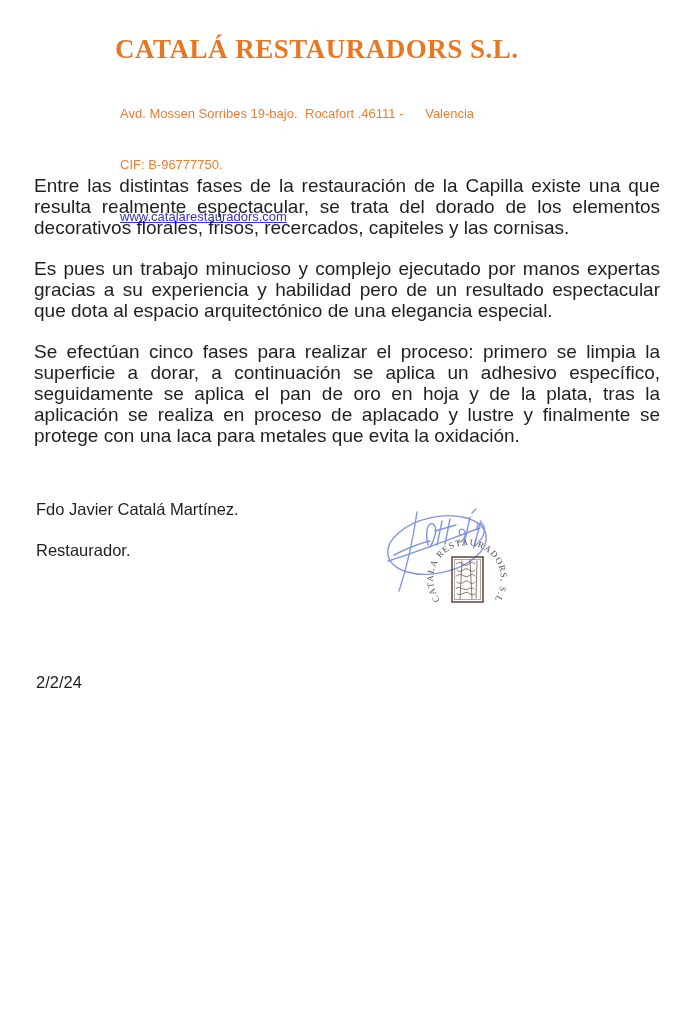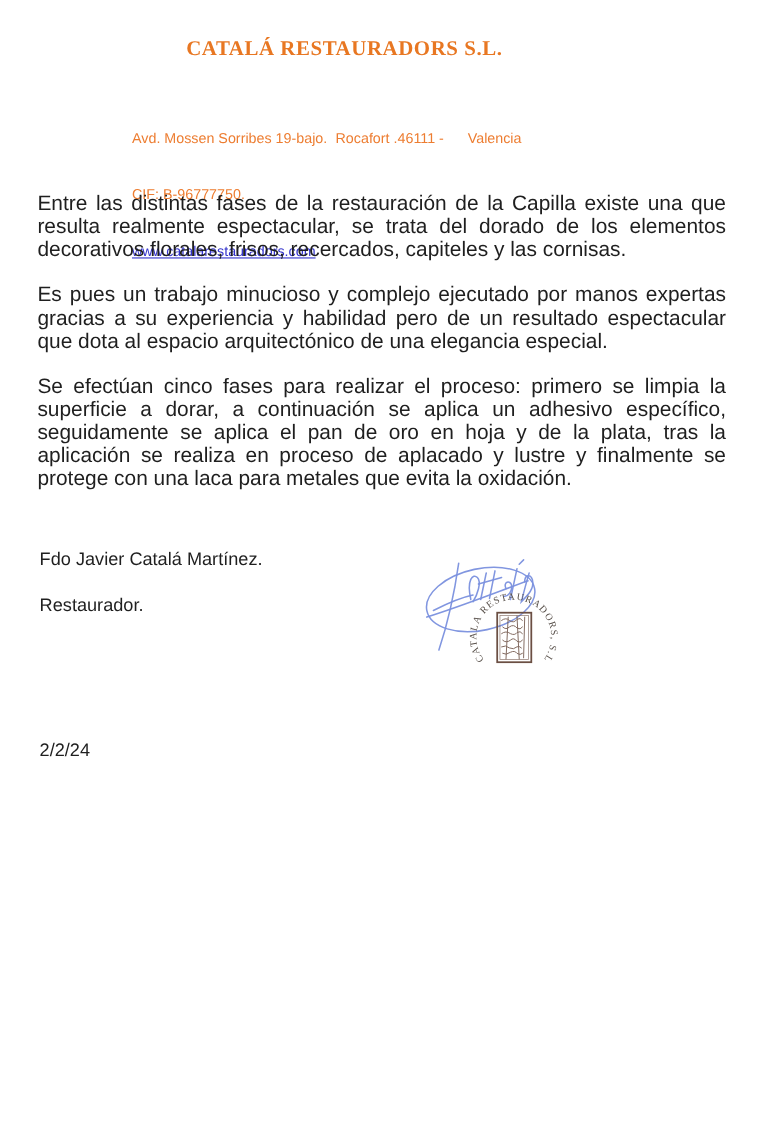--- a/index.html
+++ b/index.html
@@ -19,37 +19,37 @@
   }
   
   .letterhead-title {
     position: absolute;
     top: 34px;
     left: 115px;
     width: 396px;
     text-align: center;
     font-family: "Liberation Serif", serif;
     font-weight: 600;
-    font-size: 19px;
+    font-size: 27px;
     letter-spacing: 0.5px;
     color: var(--title-orange, #e87722);
     white-space: nowrap;
   }
   .letterhead-cols {
     position: absolute;
     top: 66px;
     left: 0;
     width: 694px;
     font-size: 13px;
     line-height: 17.3px;
     color: var(--accent-orange, #ed7d31);
   }
   .lh-col {
     position: absolute;
-    top: 16px;
+    top: 4px;
     white-space: pre;
   }
   .lh-col.left  { left: 120px; }
   .lh-col.right { left: 305px; text-align: right; }
   .lh-line { display: block; }
   .website-link {
     color: var(--link-blue, #3333cc);
     text-decoration: underline;
     cursor: pointer;
   }

